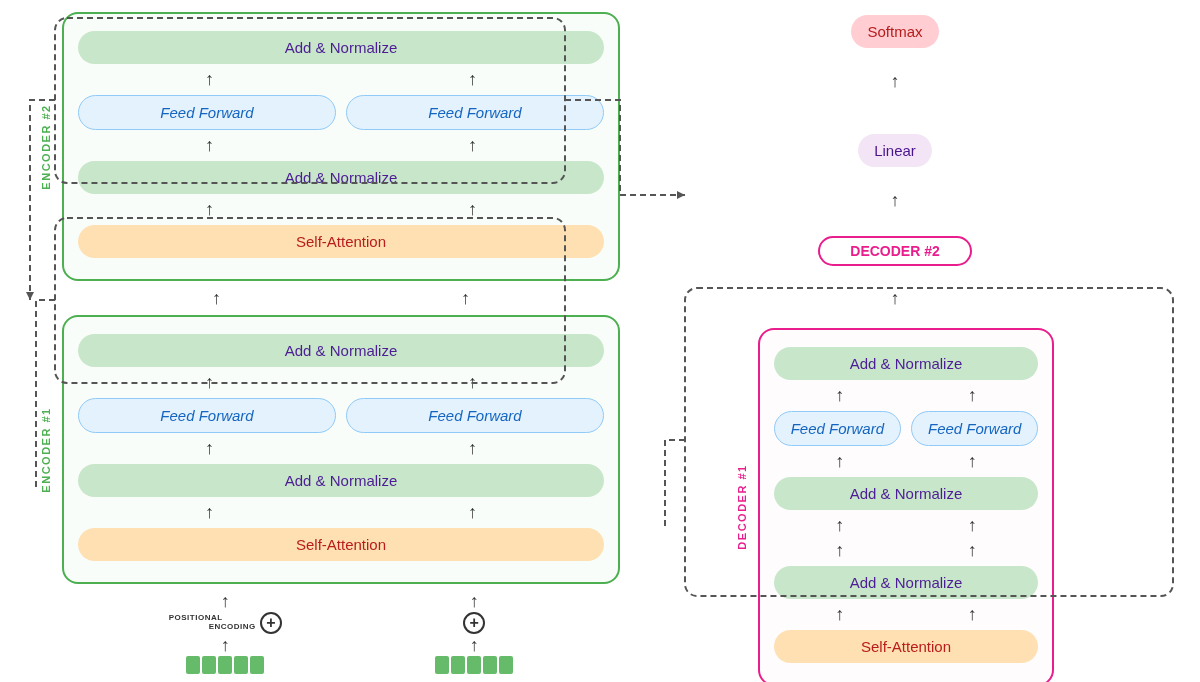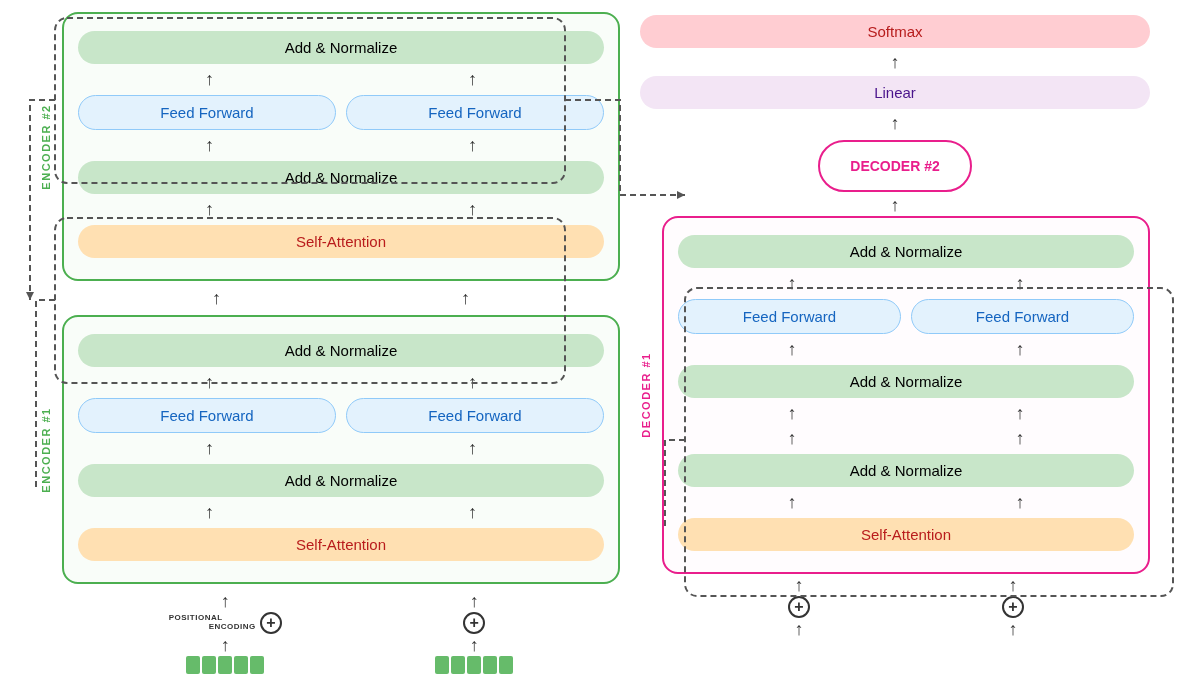--- a/index.html
+++ b/index.html
@@ -34,47 +34,49 @@
       border-radius: 30px;
       padding: 8px 16px;
       text-align: center;
       font-size: 15px;
       font-weight: 500;
       position: relative;
     }
 
     .pill-green {
       background: #c8e6c9;
-      color: #000000;
+      color: #4c1d95;
       border: none;
     }
 
     .pill-peach {
       background: #ffe0b2;
       color: #b91c1c;
       border: none;
     }
 
     .pill-blue {
       background: #e3f2fd;
       color: #1565c0;
       border: 1px solid #90caf9;
     }
 
     .pill-purple {
       background: #f3e5f5;
       color: #4a148c;
       border: none;
+      margin-top: 20px;
     }
 
     
     .ff-row {
       display: flex;
       gap: 10px;
       margin: 6px 0;
+      font-style: italic;
     }
 
     .ff-row .pill {
       flex: 1;
     }
 
     
     .layer-row {
       margin: 3px 0;
     }
@@ -116,21 +118,21 @@
     
     .decoder2-label-row {
       display: flex;
       justify-content: center;
       padding: 6px 0 2px;
     }
 
     .decoder2-pill {
       border: 2px solid #e91e8c;
       border-radius: 30px;
-      padding: 16px 30px;
+      padding: 5px 30px;
       color: #e91e8c;
       font-size: 14px;
       font-weight: bold;
       background: white;
     }
 
     
     .svg-overlay {
       position: absolute;
       top: 0;
@@ -158,23 +160,24 @@
       display: flex;
       flex-direction: column;
       gap: 8px;
       width: 580px;
       flex-shrink: 0;
     }
 
     .right-col {
       display: flex;
       flex-direction: column;
-      gap: 2px;
+      gap: 21px;
       width: 510px;
       flex-shrink: 0;
+      align-items: center;
     }
 
     
     .inner-box {
       display: flex;
       flex-direction: column;
       gap: 0px;
       padding: 4px 0;
     }
 

